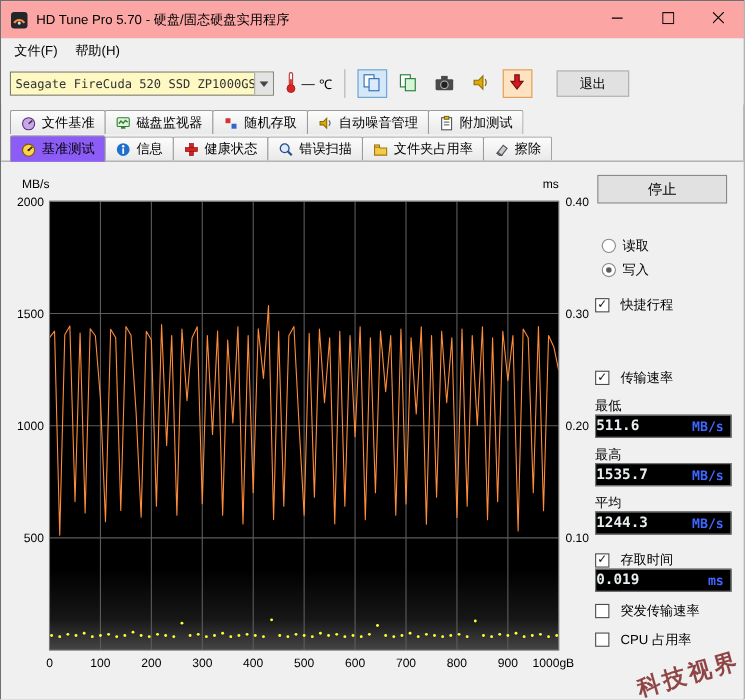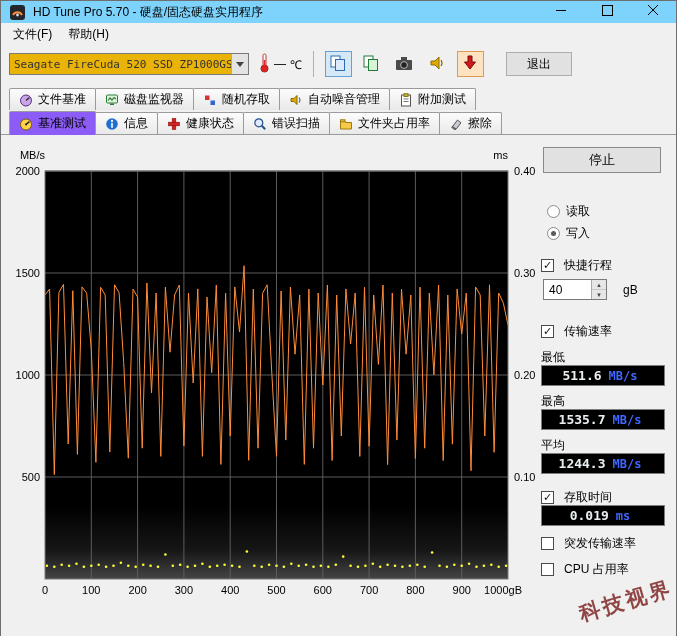--- a/index.html
+++ b/index.html
@@ -1,30 +1,30 @@
 <!DOCTYPE html>
 <html style="--lcd-value: #e9eff1; --lcd-unit: #3f66ff;"><head>
 <meta charset="utf-8">
 <style>
   *{box-sizing:border-box;margin:0;padding:0}
   html,body{width:677px;height:636px;overflow:hidden}
   body{font-family:"Liberation Sans",sans-serif;font-size:12px;background:#fff;color:#000}
   .window{position:relative;width:677px;height:636px;border:1px solid #6f6f6f;background:#f0f0f0}
   
-  .titlebar{height:22px;background:#7dd3fc;display:flex;align-items:center;padding-left:8px}
+  .titlebar{height:34px;background:#fca5a5;display:flex;align-items:center;padding-left:8px}
   .app-icon{width:17px;height:17px;margin-right:7px;flex:0 0 auto}
   .title{flex:1;font-size:12px;white-space:nowrap;overflow:hidden}
   .win-controls{display:flex;height:30px}
   .win-btn{width:46px;height:30px;display:grid;place-items:center}
   
   .menubar{height:22px;display:flex;align-items:center;padding-left:4px;background:#f0f0f0}
   .menu-item{padding:3px 8px;cursor:default}
   
   .toolbar{height:38px;display:flex;align-items:center;padding:0 8px;gap:6px;background:#f0f0f0}
-  .combo{width:240px;height:22px;border:1px solid #7a7a7a;background:#eab308;display:flex;align-items:center}
+  .combo{width:240px;height:22px;border:1px solid #7a7a7a;background:#fef9c3;display:flex;align-items:center}
   .combo-text{flex:1;font-family:"DejaVu Sans Mono",monospace;font-size:11px;color:#333;padding:0 4px;white-space:nowrap;overflow:hidden}
   .combo-arrow{width:17px;height:20px;background:#e3e3e3;border-left:1px solid #aaa;display:grid;place-items:center}
   .caret{width:0;height:0;border-left:4px solid transparent;border-right:4px solid transparent;border-top:5px solid #444}
   .temp-group{display:flex;align-items:center;gap:4px;margin-left:4px}
   .tb-sep{width:1px;height:26px;background:#b0b0b0;margin:0 5px}
   .tb-btn{width:27px;height:26px;border:1px solid transparent;display:grid;place-items:center;background:transparent}
   .tb-btn.pressed{background:#d5e8f8;border-color:#66a0d0}
   .tb-btn.hot{background:#fde3c2;border-color:#e09a50}
   .exit-btn{margin-left:16px;width:66px;height:24px;background:#e1e1e1;border:1px solid #adadad;font-size:12px;font-family:inherit}
   
@@ -48,21 +48,21 @@
   .cb{width:13px;height:13px;border:1px solid #4a4a4a;background:#fff;font-size:11px;line-height:11px;text-align:center;color:#111;flex:0 0 auto}
   .check-row.checked .cb::after{content:"\2713"}
   .spin-row{position:absolute;left:8px;top:134px;display:flex;align-items:center}
   .spinbox{width:64px;height:21px;border:1px solid #7a7a7a;background:#fff;display:flex}
   .spin-val{flex:1;padding:3px 0 0 5px;font-size:12px}
   .spin-btns{width:15px;border-left:1px solid #aaa;display:flex;flex-direction:column}
   .su,.sd{flex:1;background:#e6e6e6;display:grid;place-items:center;font-size:6px;color:#444}
   .su{border-bottom:1px solid #c8c8c8}
   .gb{margin-left:16px}
   .stat{position:absolute;left:6px;font-size:12px}
-  .lcd{position:absolute;left:6px;width:124px;height:21px;background:#000;border:1px solid #7d7d7d;display:flex;align-items:center;justify-content:center;gap:7px;padding-right:6px;font-family:"DejaVu Sans Mono",monospace;font-weight:bold;font-size:13px}
+  .lcd{position:absolute;left:6px;width:124px;height:21px;background:#000;border:1px solid #7d7d7d;display:flex;align-items:center;justify-content:space-between;gap:7px;padding-right:6px;font-family:"DejaVu Sans Mono",monospace;font-weight:bold;font-size:13px}
   .lv{color:var(--lcd-value,#e9eff1)}
   .lu{color:var(--lcd-unit,#3f66ff);font-size:12px}
   
   .watermark{position:absolute;left:0;top:0;width:100%;height:100%;pointer-events:none;z-index:5}
   .wm-circle{position:absolute;left:530px;top:351px;width:108px;height:108px;border:3px double rgba(122,40,40,.55);border-radius:50%;background:rgba(255,255,255,.72);display:grid;place-content:center;text-align:center;color:rgba(110,60,60,.85)}
   .wm-t1{font-size:15px;font-weight:bold;letter-spacing:3px}
   .wm-t2{font-size:9px;margin-top:3px;letter-spacing:1px}
   .wm-corner{position:absolute;right:2px;top:452px;transform:rotate(-16deg);font-size:21px;font-weight:bold;letter-spacing:3px;color:rgba(122,31,31,.82)}
 </style>
 </head>
@@ -386,30 +386,20 @@
       <div class="radio-row checked" style="top:80px">
         <span class="radio"></span>
         <span>写入</span>
       </div>
 
       <div class="check-row checked" style="top:112px">
         <span class="cb"></span>
         <span>快捷行程</span>
       </div>
 
-      <div class="spin-row">
-        <div class="spinbox">
-          <span class="spin-val">40</span>
-          <span class="spin-btns">
-            <span class="su">▲</span>
-            <span class="sd">▼</span>
-          </span>
-        </div>
-        <span class="gb">gB</span>
-      </div>
 
       <div class="check-row checked" style="top:178px">
         <span class="cb"></span>
         <span>传输速率</span>
       </div>
 
       <div class="stat" style="top:204px">最低</div>
       <div class="lcd" style="top:220px">
         <span class="lv">511.6</span>
         <span class="lu">MB/s</span>

